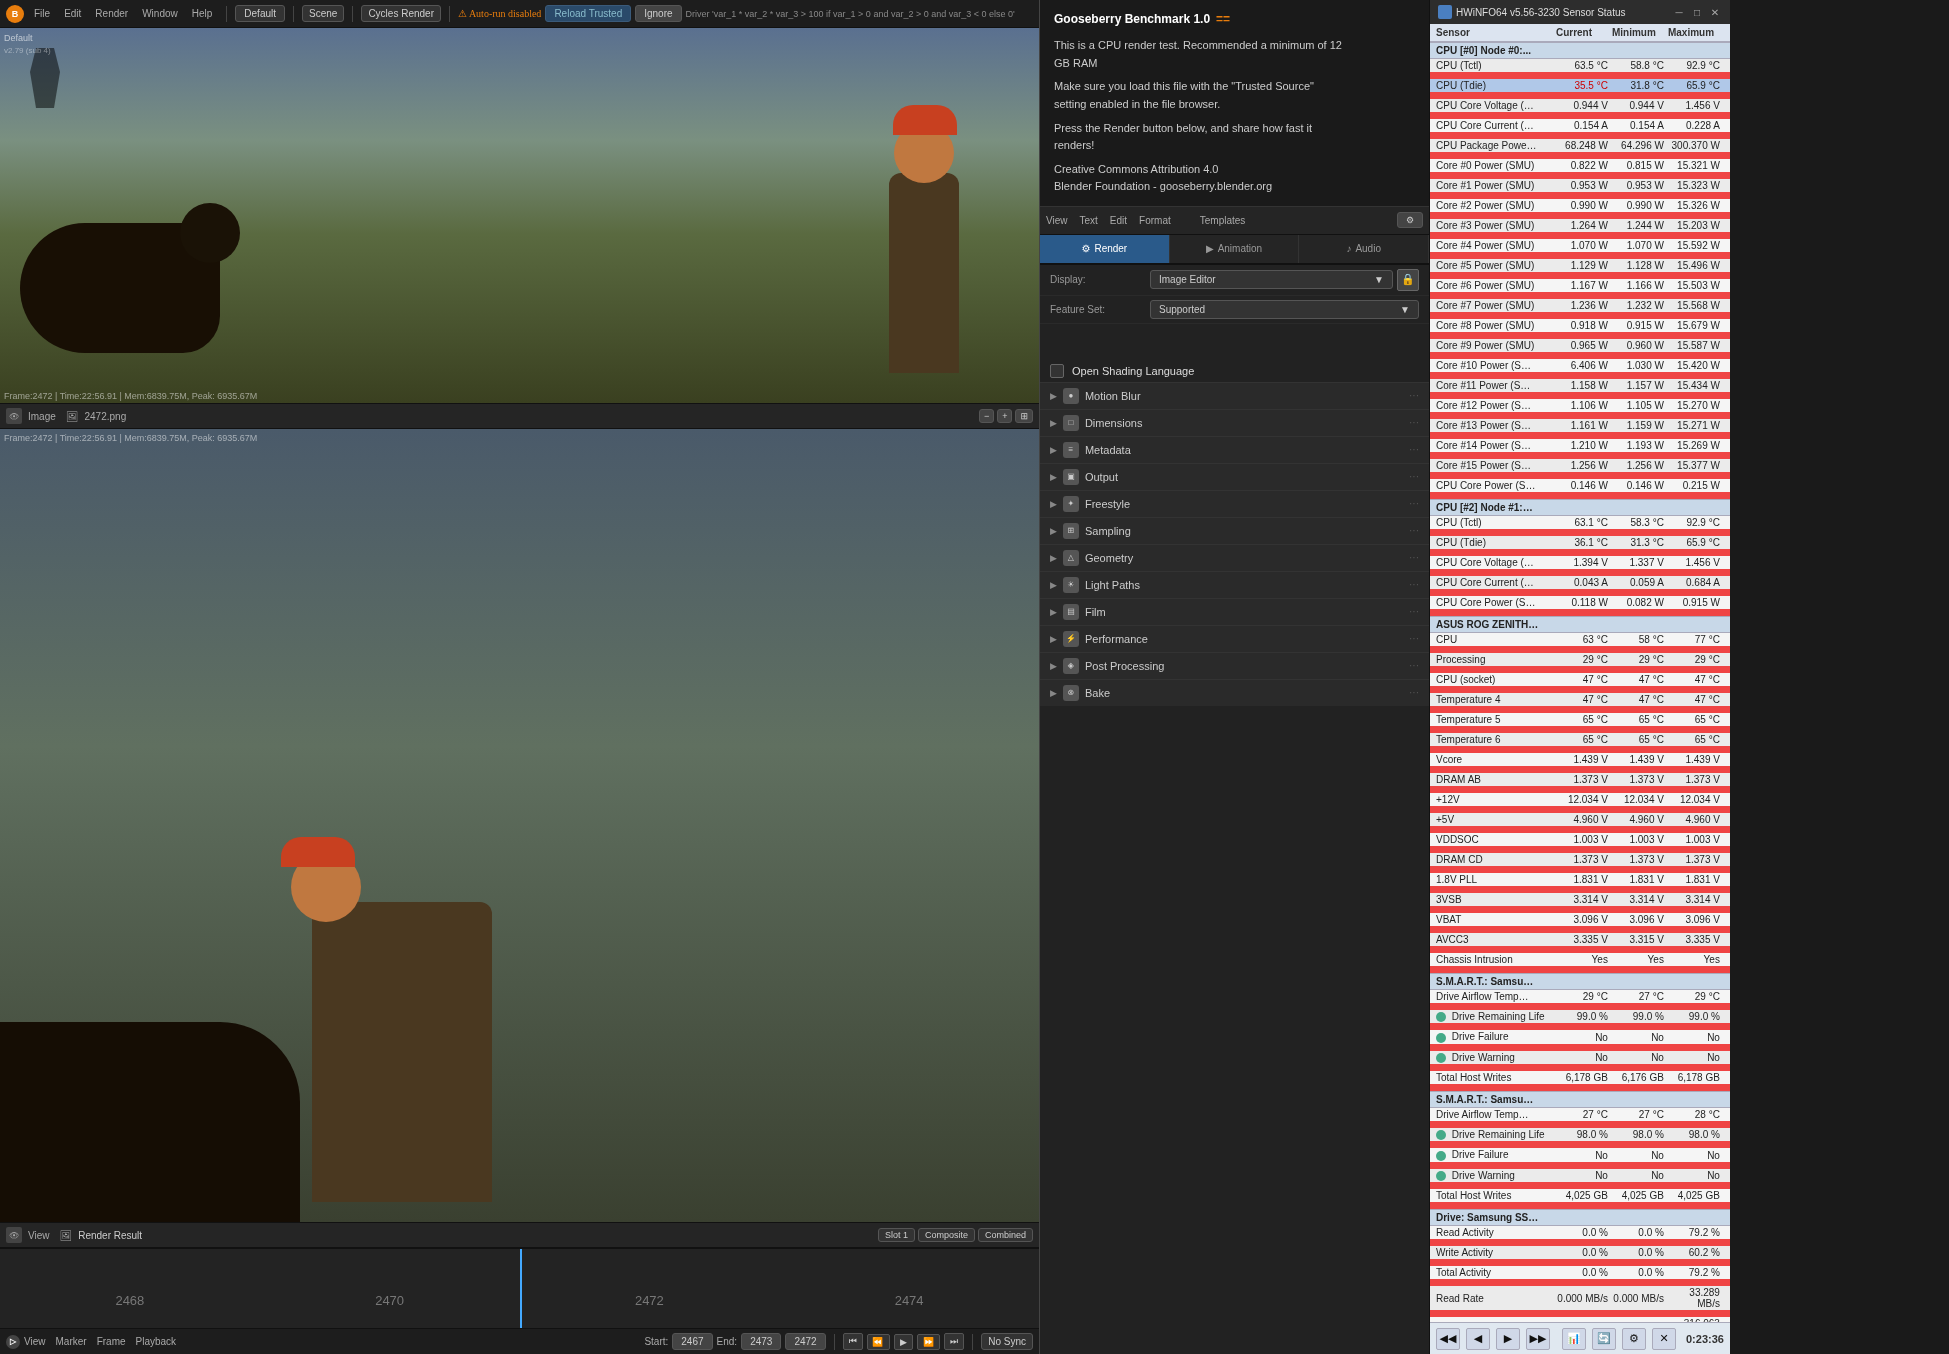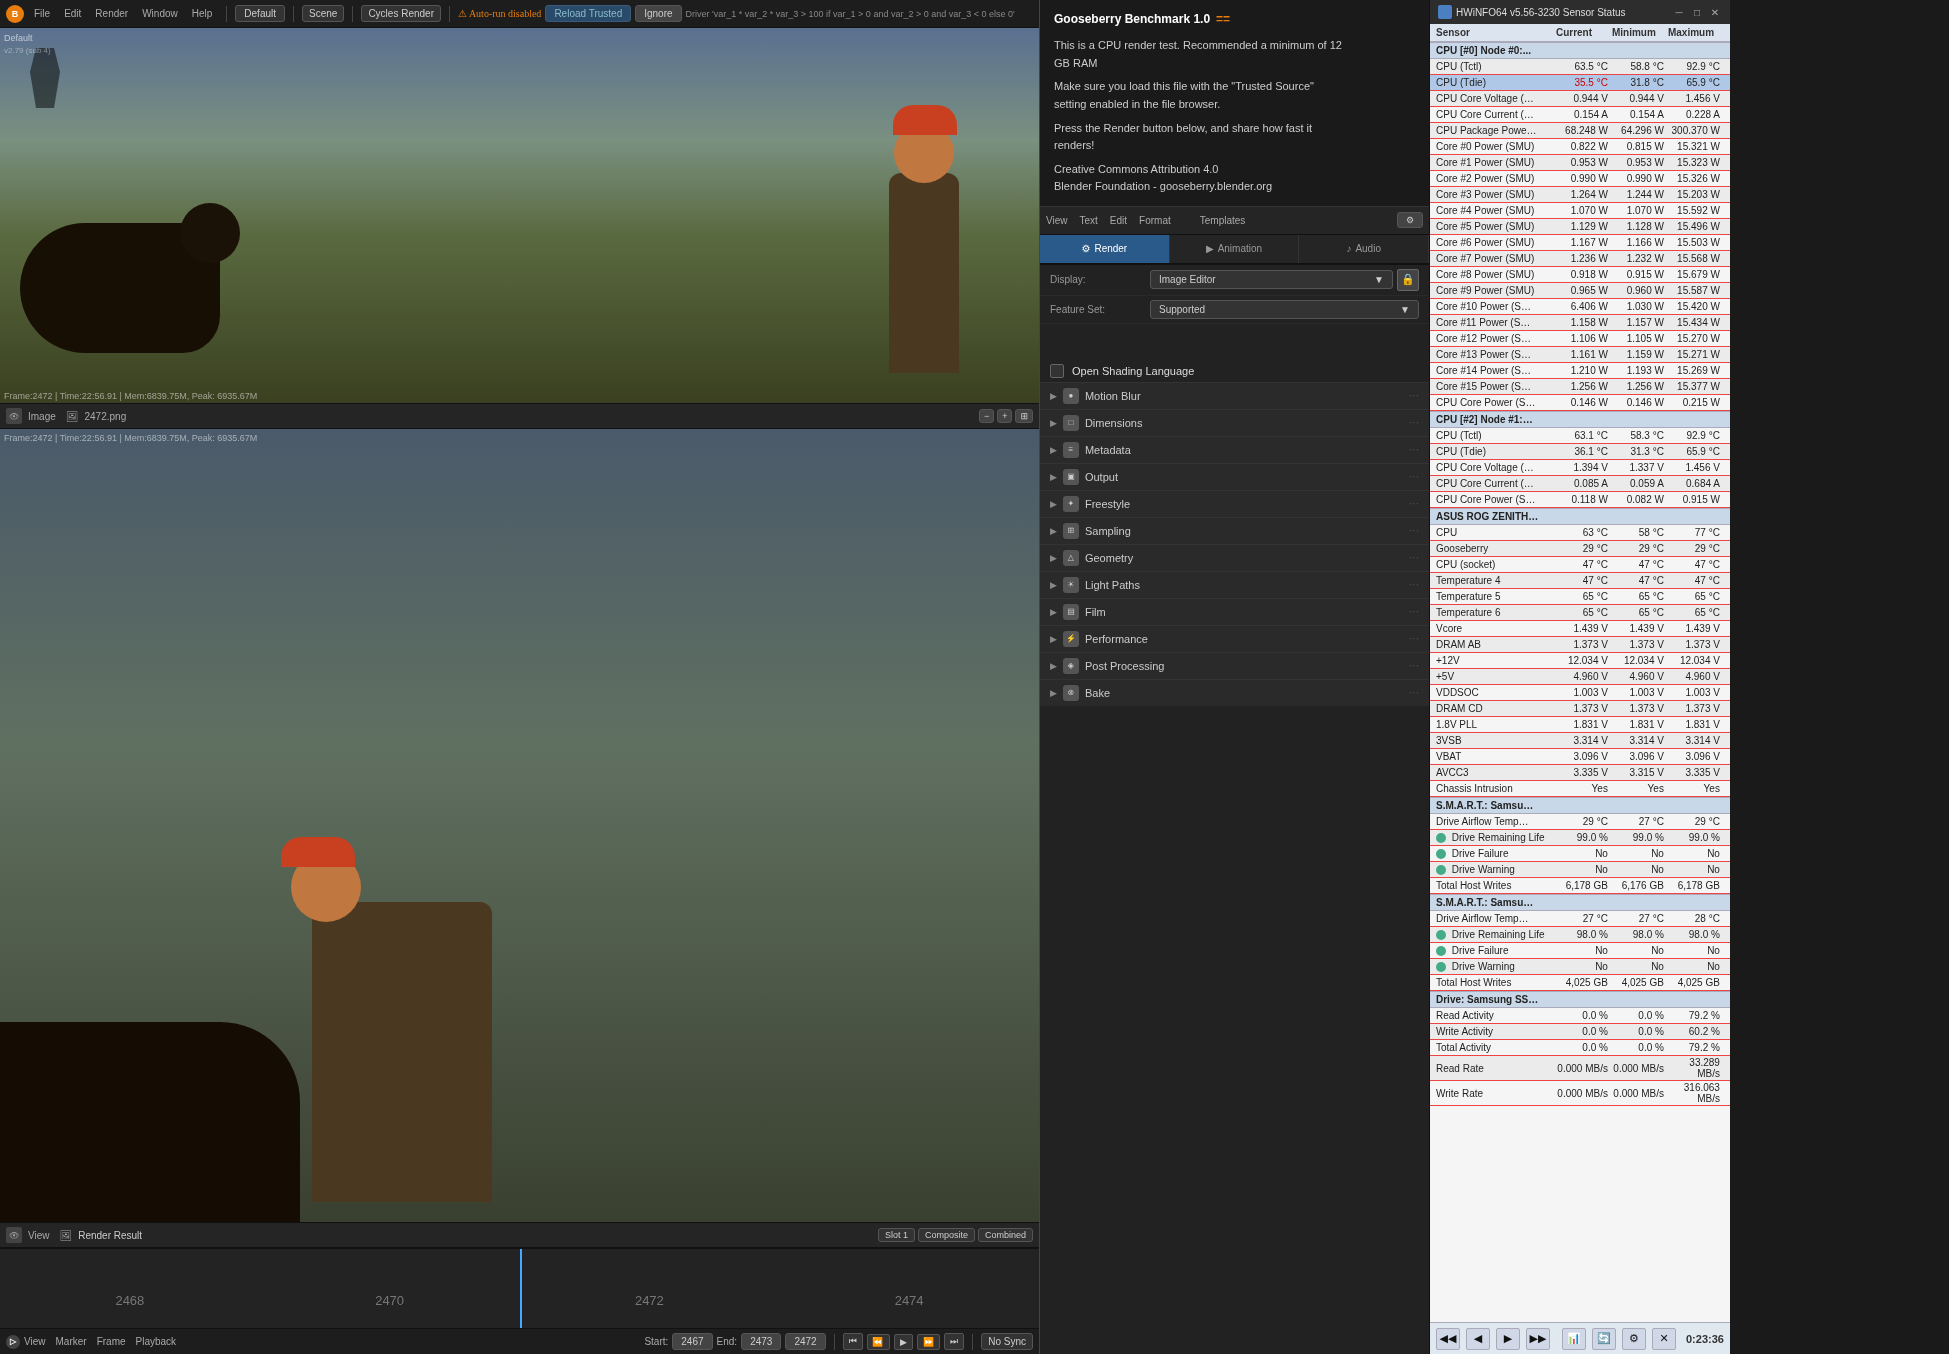--- a/index.html
+++ b/index.html
@@ -409,21 +409,21 @@
       color: #222;
       border-bottom: 1px solid #aab;
       border-top: 1px solid #aab;
       cursor: pointer;
     }
     .hw-row {
       display: grid;
       grid-template-columns: 1fr 56px 56px 56px;
       padding: 1px 6px;
       font-size: 10px;
-      border-bottom: 1px solid #ef4444;
+      border-bottom: 7px solid #ef4444;
       align-items: center;
       min-height: 16px;
     }
     .hw-row:nth-child(even) { background: #ebebeb; }
     .hw-row.selected { background: #b0c8e8; }
     .hw-row-name { color: #222; overflow: hidden; text-overflow: ellipsis; white-space: nowrap; }
     .hw-row-val { color: #222; text-align: right; padding-right: 4px; }
     .hw-row-val.red { color: #cc0000; }
 
     
@@ -923,42 +923,42 @@
         <span class="hw-row-val">65.9 °C</span>
       </div>
       <div class="hw-row">
         <span class="hw-row-name">CPU Core Voltage (…</span>
         <span class="hw-row-val">1.394 V</span>
         <span class="hw-row-val">1.337 V</span>
         <span class="hw-row-val">1.456 V</span>
       </div>
       <div class="hw-row">
         <span class="hw-row-name">CPU Core Current (…</span>
-        <span class="hw-row-val">0.085 A</span>
+        <span class="hw-row-val">0.043 A</span>
         <span class="hw-row-val">0.059 A</span>
         <span class="hw-row-val">0.684 A</span>
       </div>
       <div class="hw-row">
         <span class="hw-row-name">CPU Core Power (S…</span>
         <span class="hw-row-val">0.118 W</span>
         <span class="hw-row-val">0.082 W</span>
         <span class="hw-row-val">0.915 W</span>
       </div>
 
       <div class="hw-group-header">
         <span>ASUS ROG ZENITH…</span>
       </div>
       <div class="hw-row">
         <span class="hw-row-name">CPU</span>
         <span class="hw-row-val">63 °C</span>
         <span class="hw-row-val">58 °C</span>
         <span class="hw-row-val">77 °C</span>
       </div>
       <div class="hw-row">
-        <span class="hw-row-name">Gooseberry</span>
+        <span class="hw-row-name">Processing</span>
         <span class="hw-row-val">29 °C</span>
         <span class="hw-row-val">29 °C</span>
         <span class="hw-row-val">29 °C</span>
       </div>
       <div class="hw-row">
         <span class="hw-row-name">CPU (socket)</span>
         <span class="hw-row-val">47 °C</span>
         <span class="hw-row-val">47 °C</span>
         <span class="hw-row-val">47 °C</span>
       </div>

